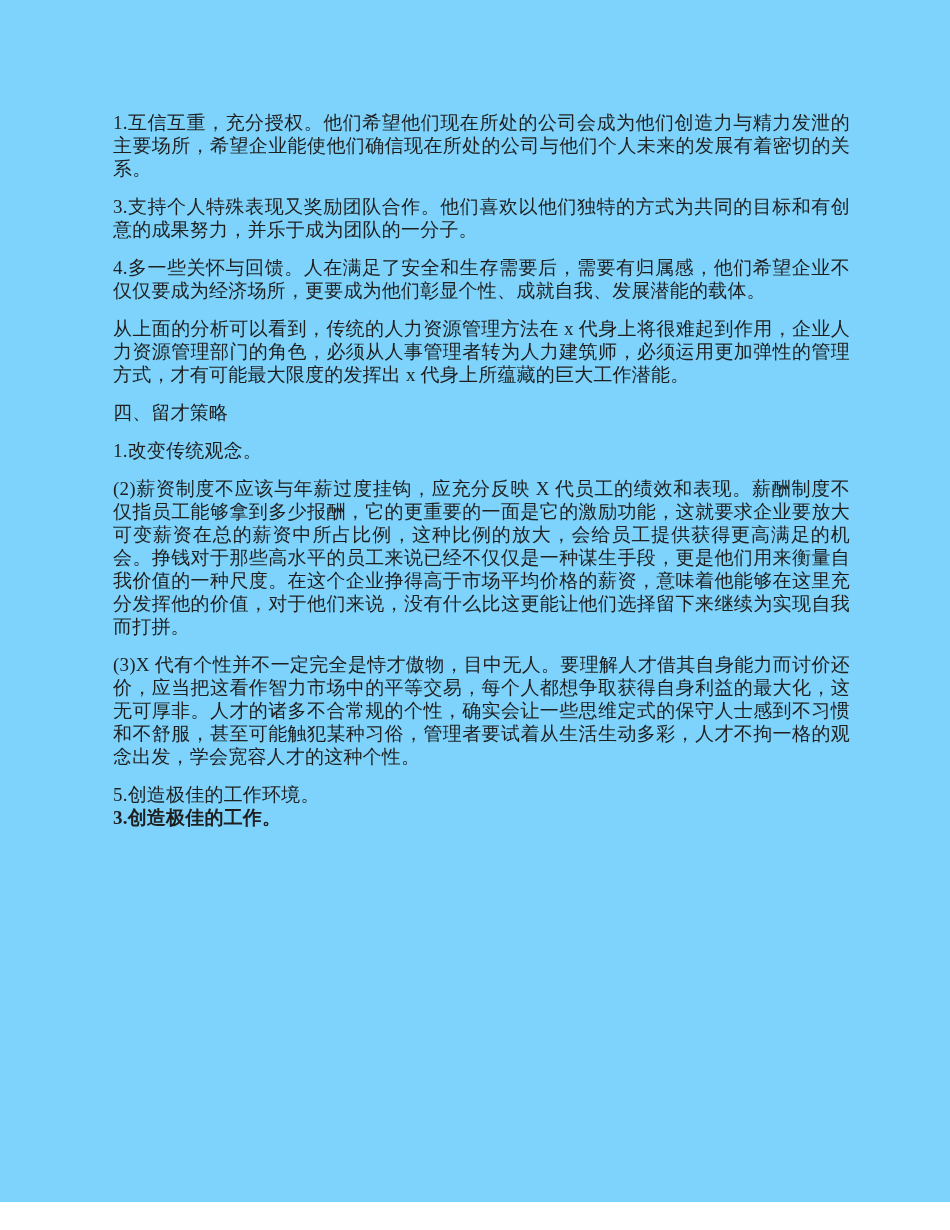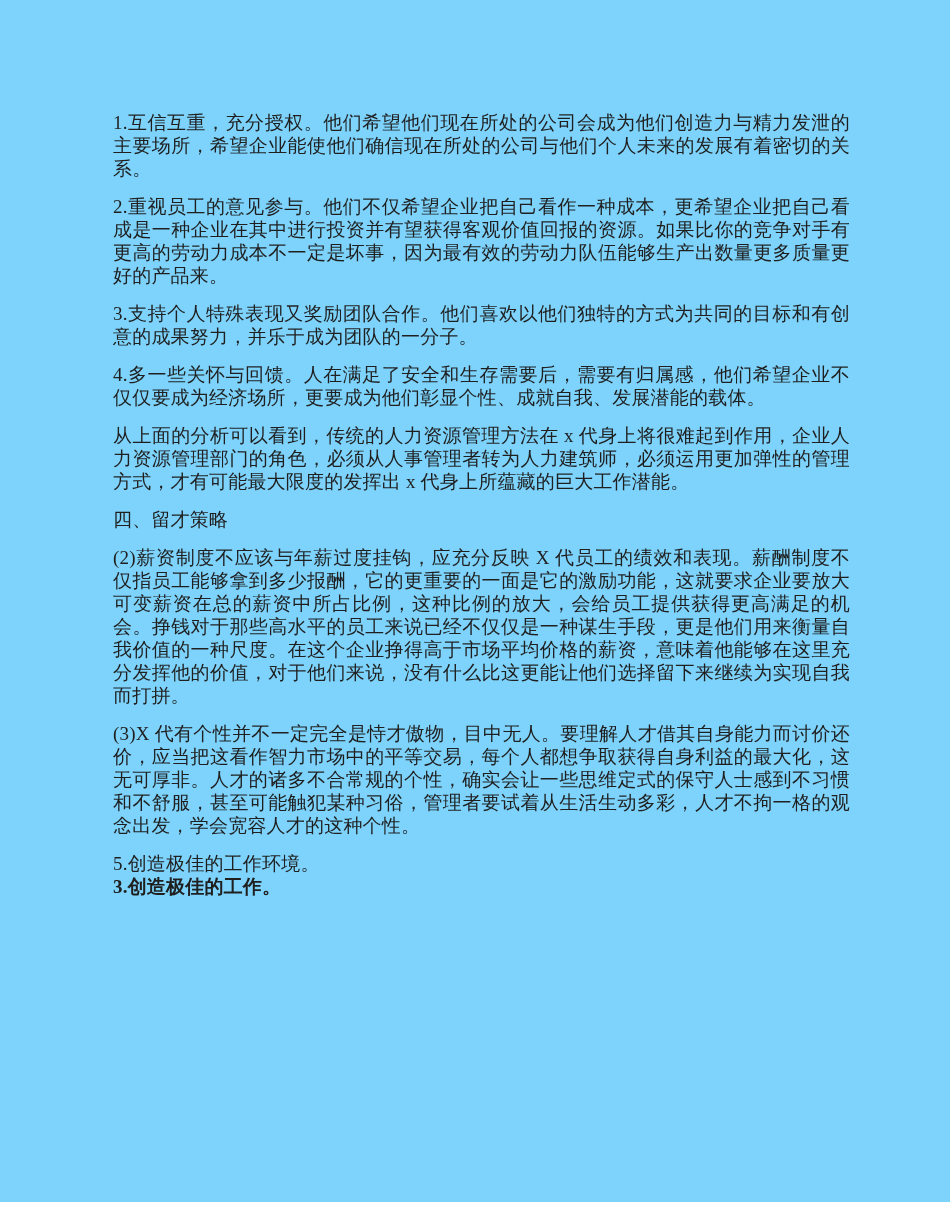--- a/index.html
+++ b/index.html
@@ -40,23 +40,23 @@
       margin-top: -15px;
       font-weight: bold;
     }
   </style>
 </head>
 <body>
 
 <div class="page">
   <div class="content" style="color: rgb(31, 31, 31);">
       <p>1.互信互重，充分授权。他们希望他们现在所处的公司会成为他们创造力与精力发泄的主要场所，希望企业能使他们确信现在所处的公司与他们个人未来的发展有着密切的关系。</p>
-      <p>2.重视员工的意见参与。他们不仅希望企业把自己看作一种成本，更希望企业把自己看成是一种企业在其中进行投资并有望获得客观价值回报的资源。如果比你的竞争对手有更高的劳动力成本不一定是坏事，因为最有效的劳动力队伍能够生产出数量更多质量更好的产品来。</p>
       <p>3.支持个人特殊表现又奖励团队合作。他们喜欢以他们独特的方式为共同的目标和有创意的成果努力，并乐于成为团队的一分子。</p>
       <p>4.多一些关怀与回馈。人在满足了安全和生存需要后，需要有归属感，他们希望企业不仅仅要成为经济场所，更要成为他们彰显个性、成就自我、发展潜能的载体。</p>
       <p>从上面的分析可以看到，传统的人力资源管理方法在 x 代身上将很难起到作用，企业人力资源管理部门的角色，必须从人事管理者转为人力建筑师，必须运用更加弹性的管理方式，才有可能最大限度的发挥出 x 代身上所蕴藏的巨大工作潜能。</p>
       <p>四、留才策略</p>
+      <p>1.改变传统观念。</p>
       <p>(2)薪资制度不应该与年薪过度挂钩，应充分反映 X 代员工的绩效和表现。薪酬制度不仅指员工能够拿到多少报酬，它的更重要的一面是它的激励功能，这就要求企业要放大可变薪资在总的薪资中所占比例，这种比例的放大，会给员工提供获得更高满足的机会。挣钱对于那些高水平的员工来说已经不仅仅是一种谋生手段，更是他们用来衡量自我价值的一种尺度。在这个企业挣得高于市场平均价格的薪资，意味着他能够在这里充分发挥他的价值，对于他们来说，没有什么比这更能让他们选择留下来继续为实现自我而打拼。</p>
       <p>(3)X 代有个性并不一定完全是恃才傲物，目中无人。要理解人才借其自身能力而讨价还价，应当把这看作智力市场中的平等交易，每个人都想争取获得自身利益的最大化，这无可厚非。人才的诸多不合常规的个性，确实会让一些思维定式的保守人士感到不习惯和不舒服，甚至可能触犯某种习俗，管理者要试着从生活生动多彩，人才不拘一格的观念出发，学会宽容人才的这种个性。</p>
       <p>5.创造极佳的工作环境。</p>
       <p class="no-gap">3.创造极佳的工作。</p>
     </div>
 </div>
 
 </body></html>

